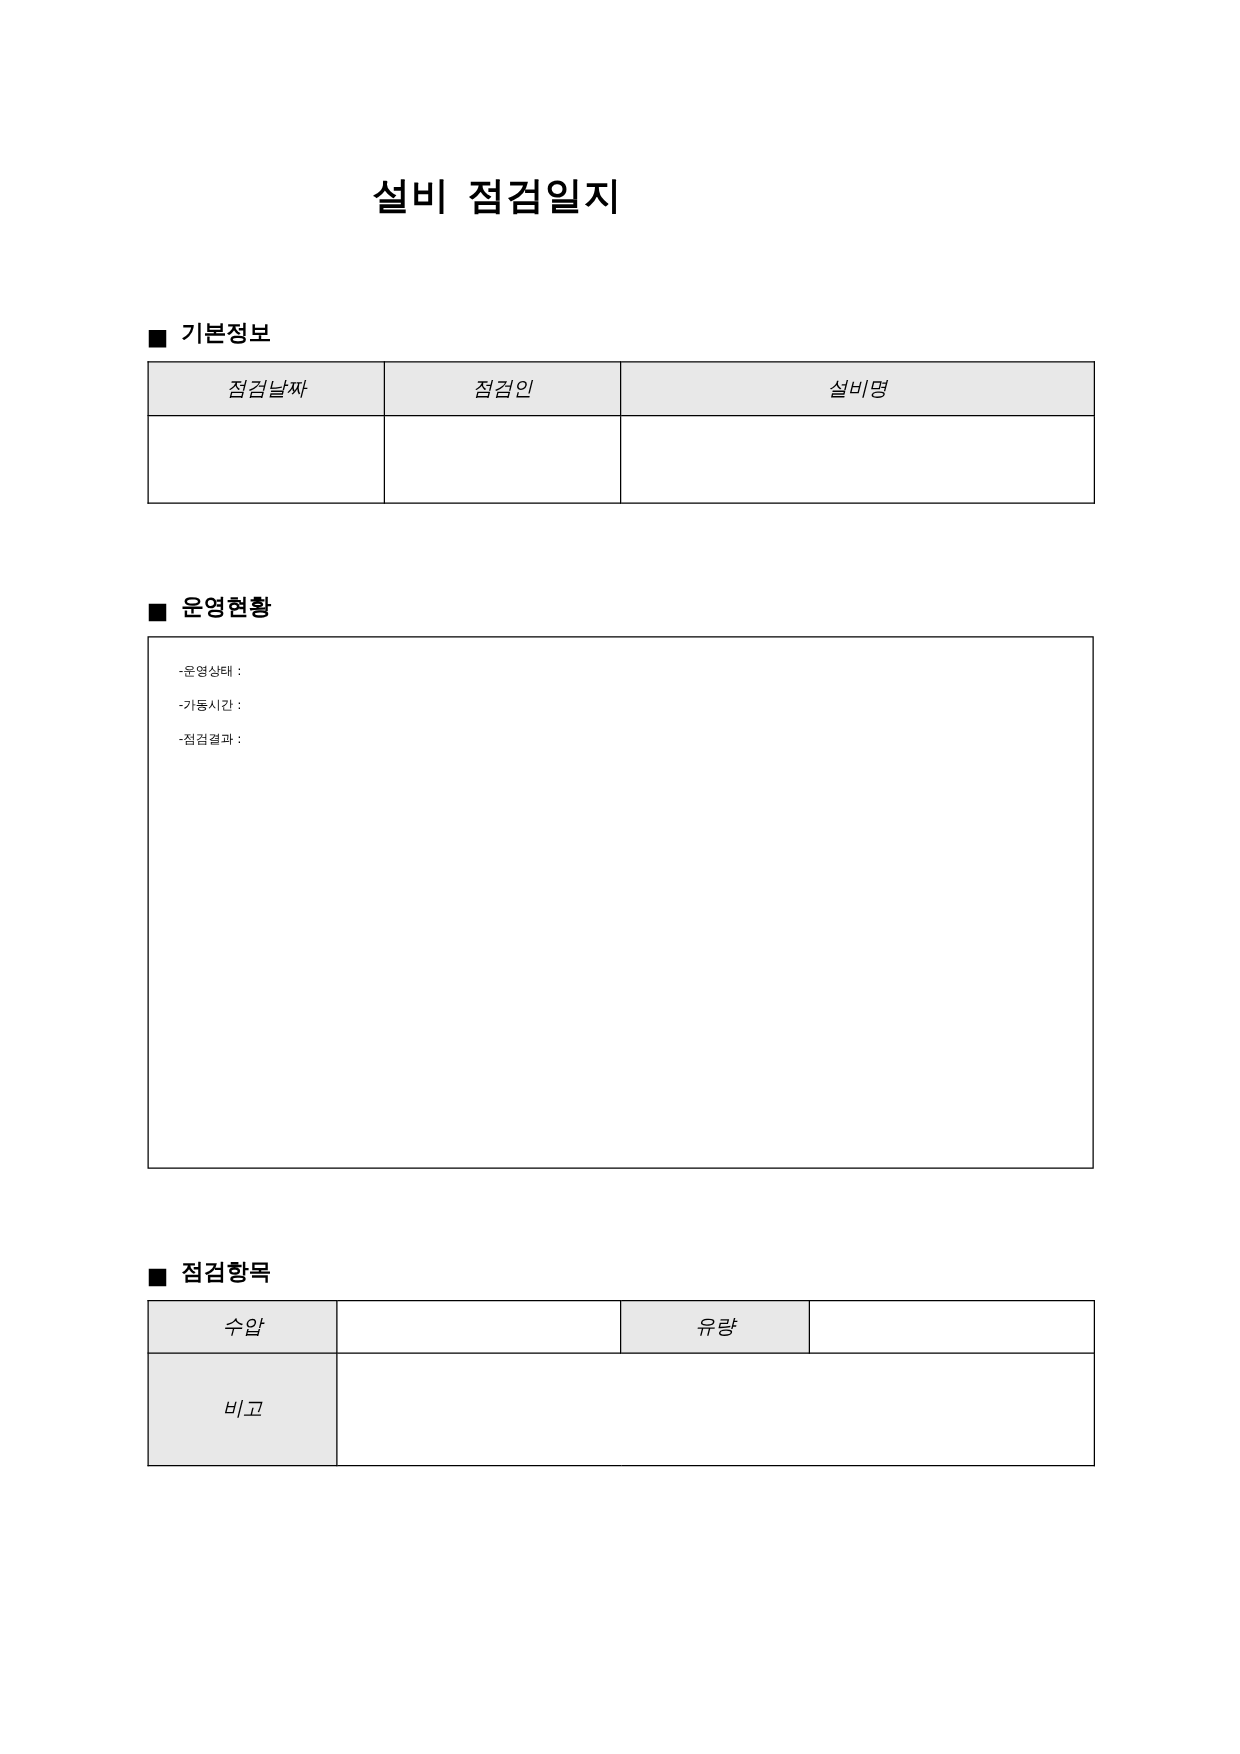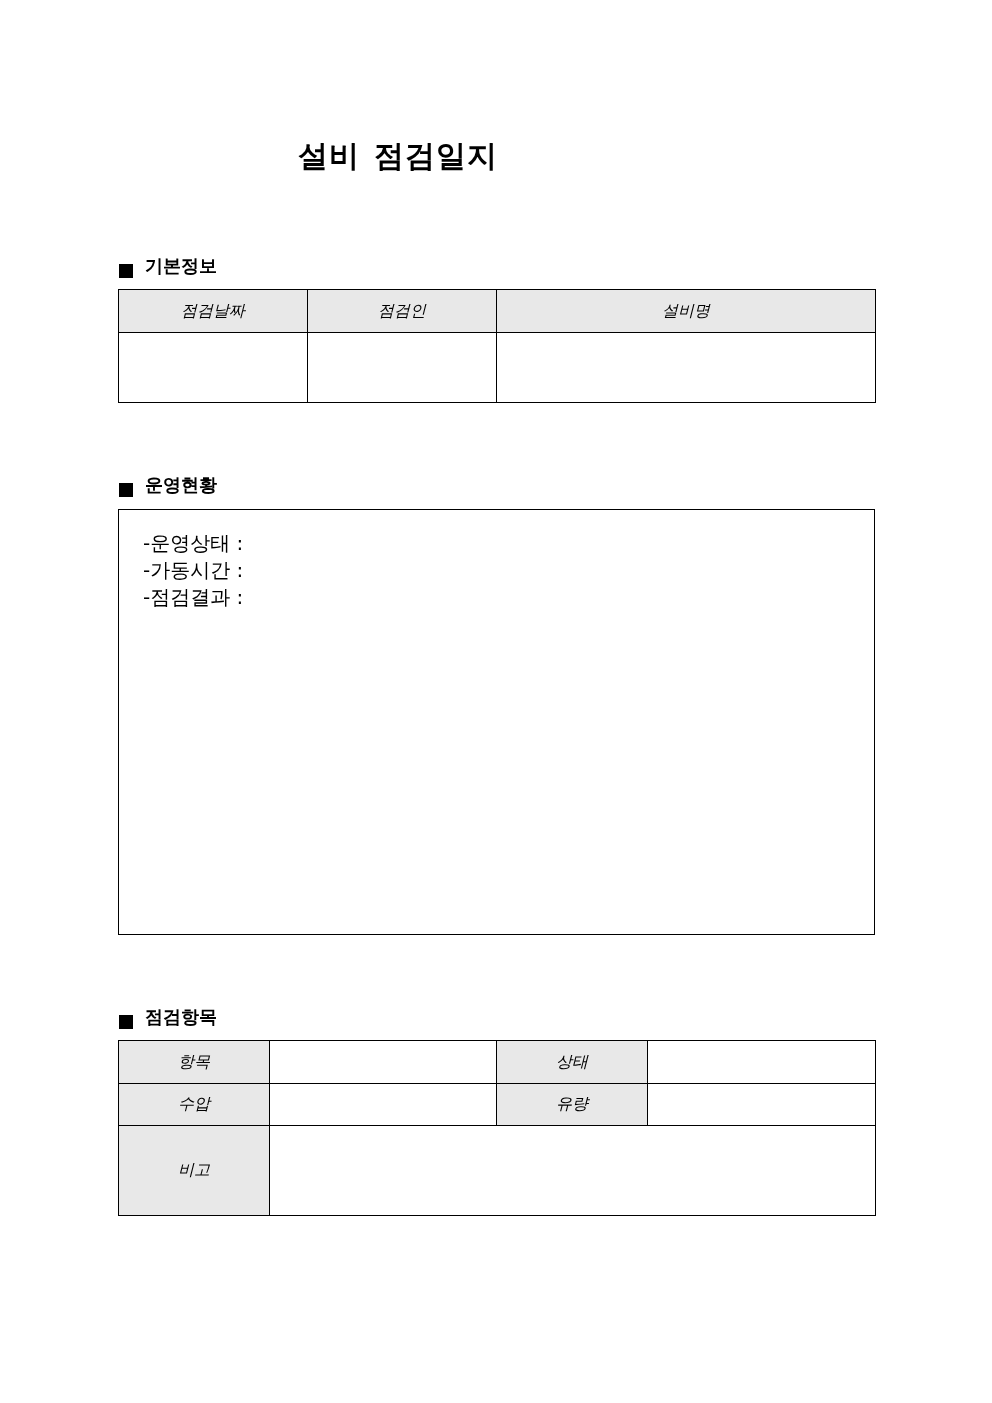--- a/index.html
+++ b/index.html
@@ -5,21 +5,21 @@
   html, body { margin: 0; padding: 0; background: #ffffff; }
   body { width: 992px; height: 1403px; position: relative; font-family: "DejaVu Sans", "Liberation Sans", sans-serif; color: #000; overflow: hidden; }
   .title { position: absolute; top: 136px; left: 0; width: 796px; text-align: center; font-size: 30px; font-weight: bold; letter-spacing: 1px; }
   .title .gap { display: inline-block; width: 14px; }
   .section-head { position: absolute; left: 119px; font-size: 18px; font-weight: bold; display: flex; align-items: flex-end; }
   .section-head .sq { display: inline-block; width: 14px; height: 14px; background: #000; margin-right: 12px; }
   table { border-collapse: collapse; position: absolute; left: 118px; width: 757px; table-layout: fixed; }
   td { border: 1.5px solid #000; font-size: 16px; text-align: center; vertical-align: middle; padding: 0; font-style: italic; }
   td.hd { background: #e8e8e8; }
   .box { position: absolute; left: 118px; top: 509px; width: 755px; height: 424px; border: 1.5px solid #000; }
-  .box .line { position: absolute; left: 24px; font-size: 20px; }
+  .box .line { position: absolute; left: 24px; font-size: 10px; }
 </style>
 </head>
 <body>
 
 <div class="title">
   <span>설비</span><span class="gap"></span><span>점검일지</span>
 </div>
 
 <div class="section-head" style="top:254px;">
   <span class="sq"></span>
@@ -60,26 +60,20 @@
   <span>점검항목</span>
 </div>
 <table style="top:1040px;">
   <colgroup>
       <col style="width:151px">
       <col style="width:227px">
       <col style="width:151px">
       <col style="width:228px">
     </colgroup>
   <tbody>
-      <tr style="height:43px;">
-    <td class="hd">항목</td>
-    <td></td>
-    <td class="hd">상태</td>
-    <td></td>
-  </tr>
   <tr style="height:42px;">
     <td class="hd">수압</td>
     <td></td>
     <td class="hd">유량</td>
     <td></td>
   </tr>
   <tr style="height:90px;">
     <td class="hd">비고</td>
     <td colspan="3"></td>
   </tr>

